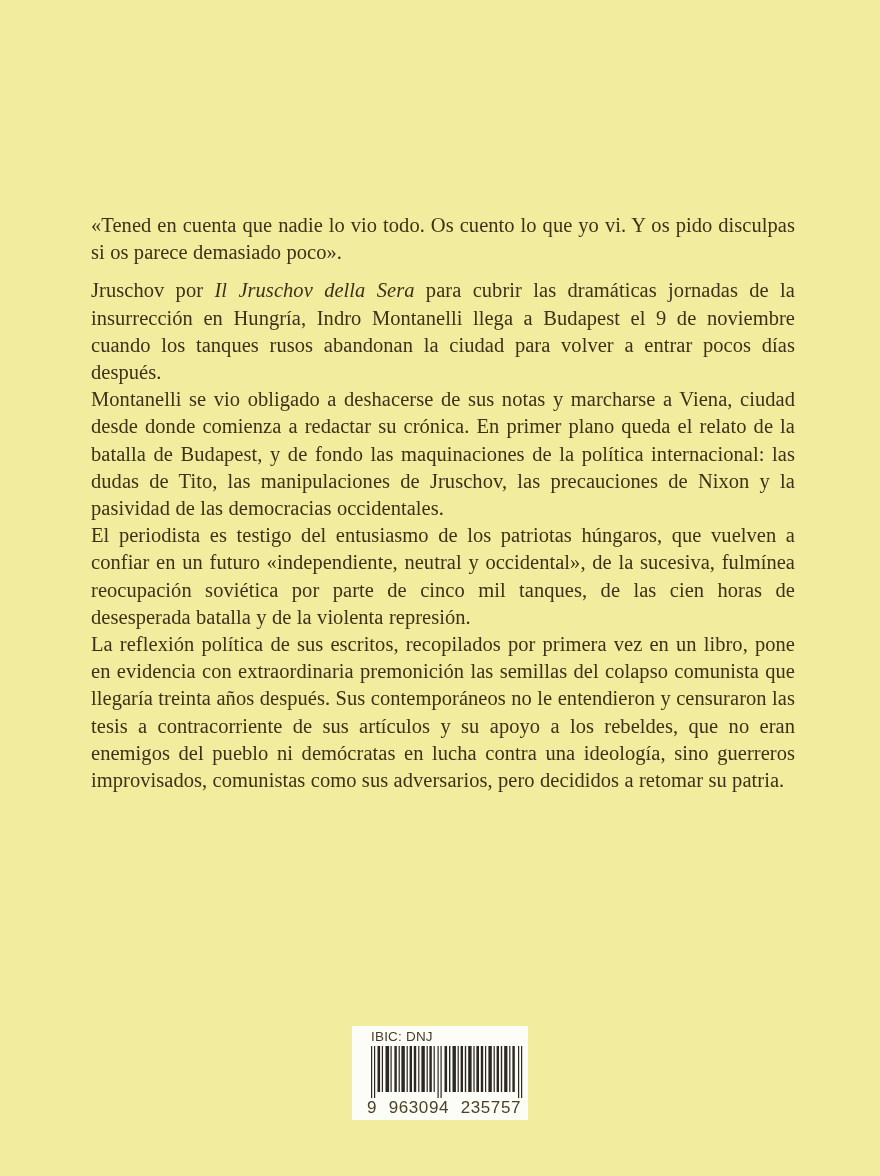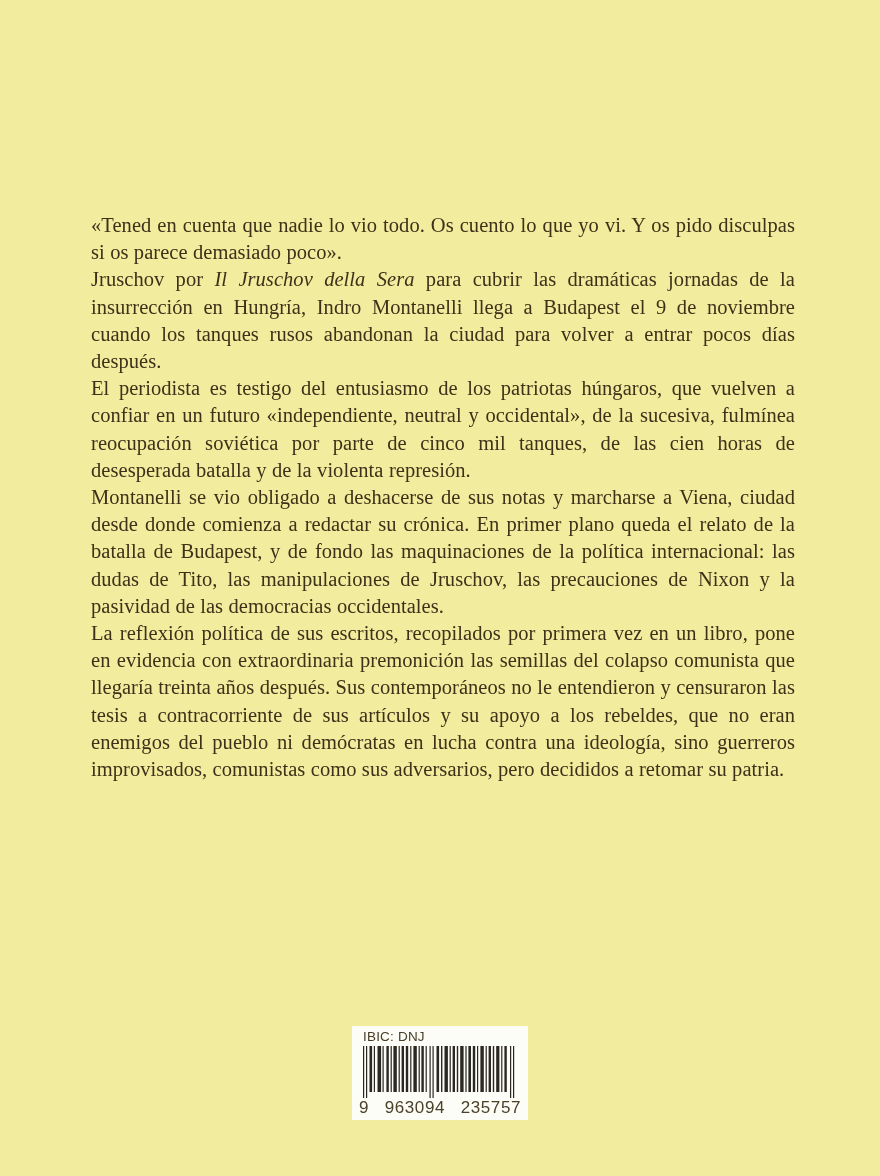--- a/index.html
+++ b/index.html
@@ -35,40 +35,41 @@
     text-align: justify;
     text-justify: inter-word;
     font-size: 20.5px;
     line-height: 27.2px;
     letter-spacing: 0.05px;
     word-spacing: 0.2px;
     hyphens: none;
   }
 
   .para.gap-after {
+    margin-bottom: 11px;
   }
 
   .para em {
     font-style: italic;
   }
 
   
   #barcode-group {
     position: absolute;
     left: 0;
     top: 1026px;
     width: 880px;
     text-align: center;
   }
 
   #barcode-box {
     display: inline-block;
     width: 176px;
     background: #fdfdf7;
-    padding: 3px 0 2px 0;
+    padding: 3px 0 2px 8px;
     box-sizing: border-box;
     position: relative;
   }
 
   #ibic-label {
     font-family: "Liberation Sans", "DejaVu Sans", sans-serif;
     font-size: 13.5px;
     color: #473c26;
     text-align: left;
     padding-left: 11px;
@@ -112,23 +113,23 @@
 
 <div id="book-back-cover">
 
   <div id="blurb">
 
     <p class="para gap-after">«Tened en cuenta que nadie lo vio todo. Os cuento lo que yo vi. Y os pido disculpas si os parece demasiado poco».</p>
 
 
     <p class="para"><span>Jruschov por </span><em>Il Jruschov della Sera</em><span> para cubrir las dramáticas jornadas de la insurrección en Hungría, Indro Montanelli llega a Budapest el 9 de noviembre cuando los tanques rusos abandonan la ciudad para volver a entrar pocos días después.</span></p>
 
+    <p class="para">Montanelli se vio obligado a deshacerse de sus notas y marcharse a Viena, ciudad desde donde comienza a redactar su crónica. En primer plano queda el relato de la batalla de Budapest, y de fondo las maquinaciones de la política internacional: las dudas de Tito, las manipulaciones de Jruschov, las precauciones de Nixon y la pasividad de las democracias occidentales.</p>
+
     <p class="para">El periodista es testigo del entusiasmo de los patriotas húngaros, que vuelven a confiar en un futuro «independiente, neutral y occidental», de  la sucesiva, fulmínea reocupación soviética por parte de cinco mil tanques, de las cien horas de desesperada batalla y de la violenta represión.</p>
-
-    <p class="para">Montanelli se vio obligado a deshacerse de sus notas y marcharse a Viena, ciudad desde donde comienza a redactar su crónica. En primer plano queda el relato de la batalla de Budapest, y de fondo las maquinaciones de la política internacional: las dudas de Tito, las manipulaciones de Jruschov, las precauciones de Nixon y la pasividad de las democracias occidentales.</p>
 
     <p class="para">La reflexión política de sus escritos, recopilados por primera vez en un libro, pone en evidencia con extraordinaria premonición las semillas del colapso comunista que llegaría treinta años después. Sus contemporáneos no le entendieron y censuraron las tesis a contracorriente de sus artículos y su apoyo a los rebeldes, que no eran enemigos del pueblo ni demócratas en lucha contra una ideología, sino guerreros improvisados, comunistas como sus adversarios, pero decididos a retomar su patria.</p>
 
 
   </div>
 
   <div id="barcode-group">
 
     <div id="barcode-box">
 

